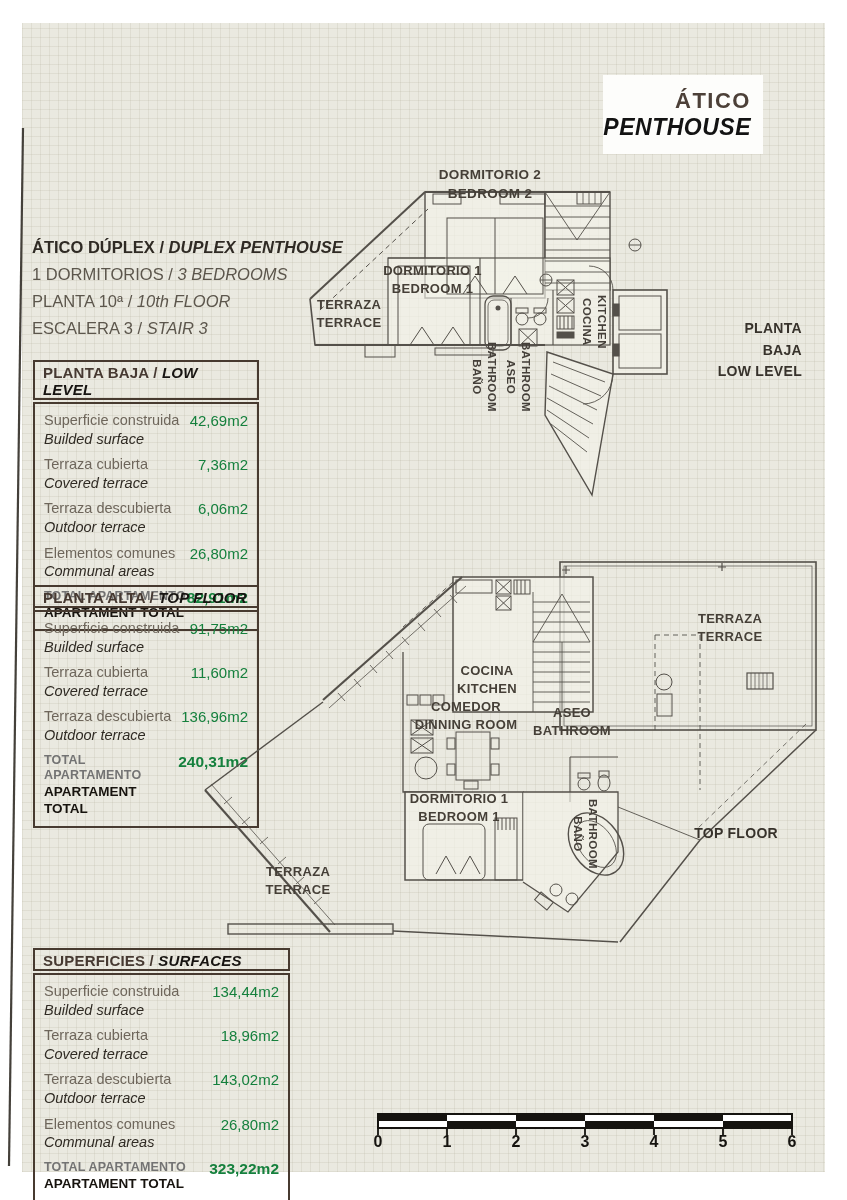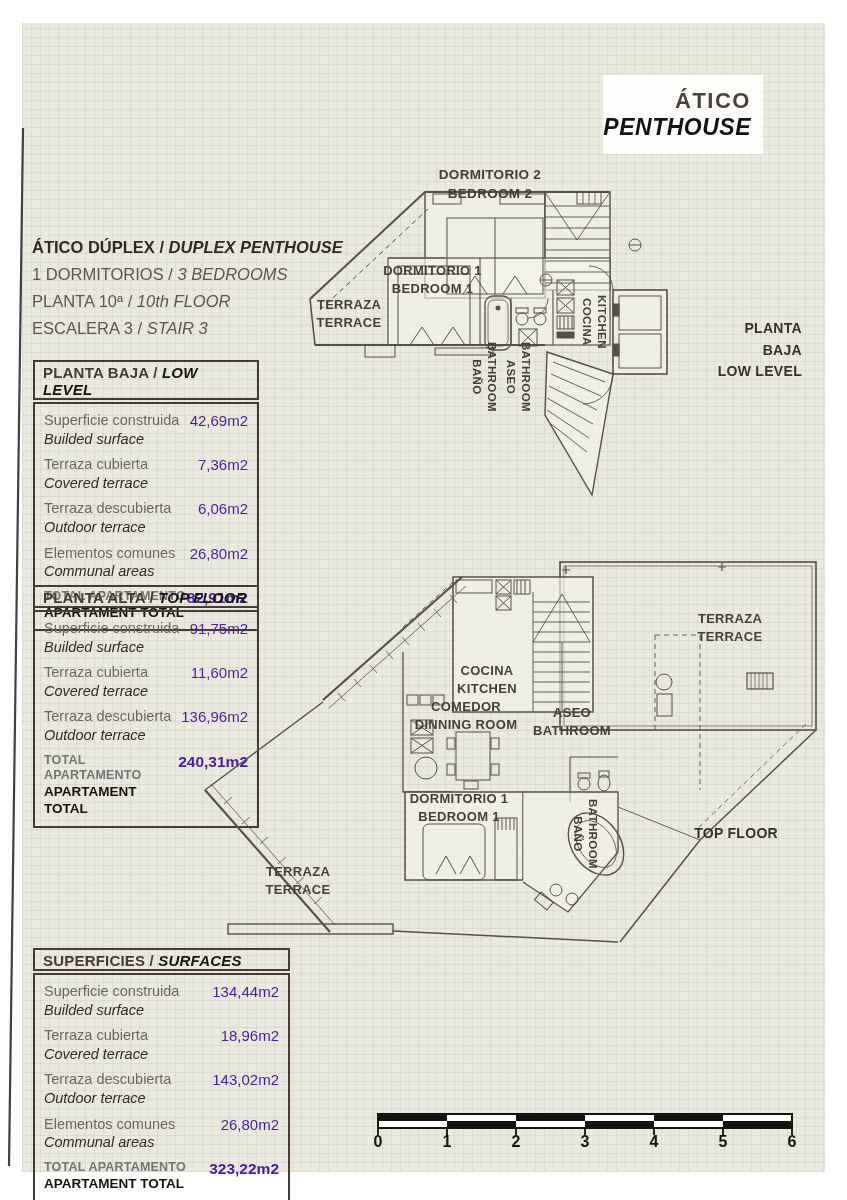--- a/index.html
+++ b/index.html
@@ -30,21 +30,21 @@
   .atable { position:absolute; left:33px; width:226px; }
   .atable.wide { width:257px; }
   .at-head { border:2px solid #473a30; padding:2px 8px 0; font-weight:bold; font-size:15px;
              color:#463931; letter-spacing:.2px; }
   .at-head .en { font-style:italic; color:#171411; }
   .at-body { border:2px solid #473a30; margin-top:2px; padding:8px 9px 7px; }
   .arow { display:flex; align-items:flex-start; justify-content:space-between; margin:0 0 8px; }
   .arow:last-child { margin-bottom:1px; }
   .l-es { display:block; font-size:14.5px; color:#6e665b; line-height:1.22; }
   .l-en { display:block; font-size:14.5px; font-style:italic; color:#2f2a23; line-height:1.28; }
-  .aval { font-size:15px; color:#4c1d95; padding-bottom:1px; white-space:nowrap; }
+  .aval { font-size:15px; color:#15803d; padding-bottom:1px; white-space:nowrap; }
   .arow.total .l-es { font-weight:bold; font-style:normal; font-size:12.5px; color:#737373; letter-spacing:.2px; }
   .arow.total .l-en { font-weight:bold; font-style:normal; font-size:13.5px; color:#17130e; }
   .arow.total .aval { font-weight:bold; font-size:15.5px; }
 
   
   .plan { position:absolute; }
   .plan svg { display:block; }
   .plabel { position:absolute; text-align:center; font-size:13px; font-weight:600; color:#453f37;
             line-height:1.4; letter-spacing:.3px; }
   .plabel .es, .plabel .en { display:block; }

